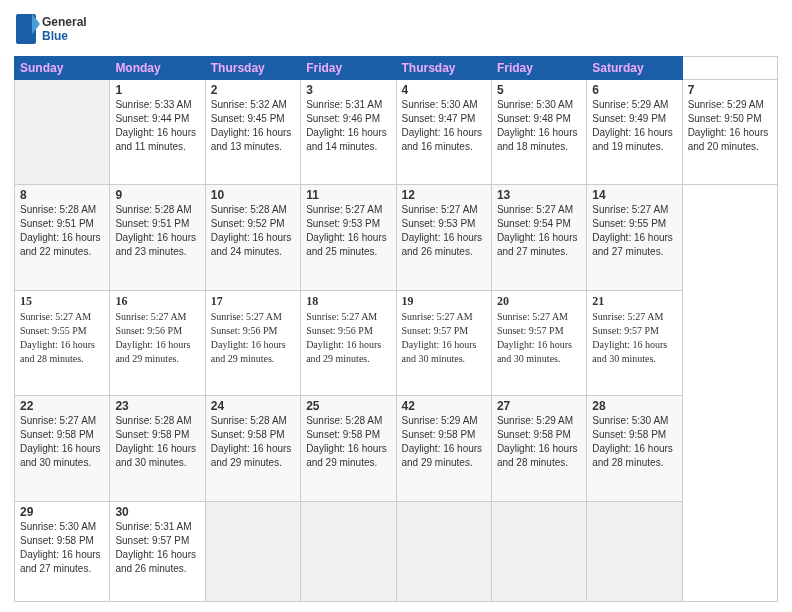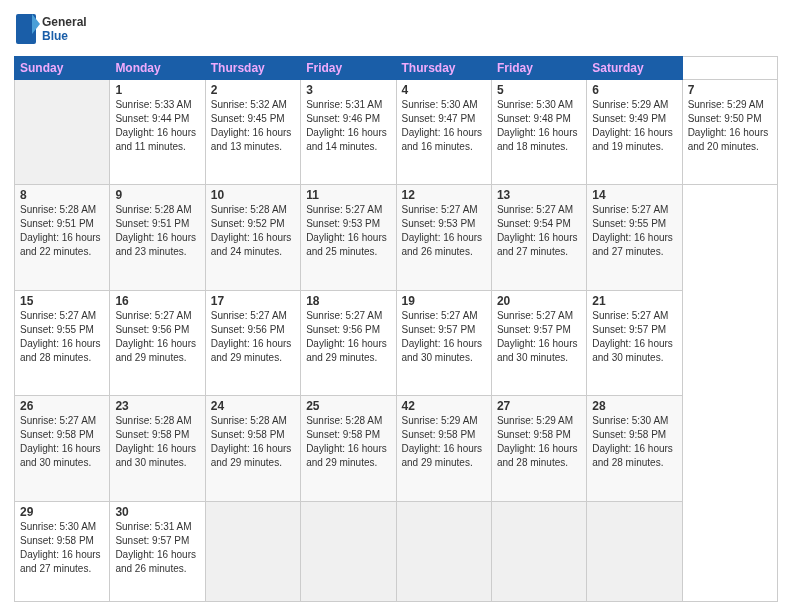--- a/index.html
+++ b/index.html
@@ -205,74 +205,74 @@
 and 27 minutes.</div>
           </td>
           <td>
             <span class="day-num">14</span>
             <div class="day-info" style="white-space: pre-line;">Sunrise: 5:27 AM
 Sunset: 9:55 PM
 Daylight: 16 hours
 and 27 minutes.</div>
           </td>
         </tr>
+        <tr style="height: 82px; font-family: Liberation Serif, serif;">
+          <td>
+            <span class="day-num">15</span>
+            <div class="day-info" style="white-space: pre-line;">Sunrise: 5:27 AM
+Sunset: 9:55 PM
+Daylight: 16 hours
+and 28 minutes.</div>
+          </td>
+          <td>
+            <span class="day-num">16</span>
+            <div class="day-info" style="white-space: pre-line;">Sunrise: 5:27 AM
+Sunset: 9:56 PM
+Daylight: 16 hours
+and 29 minutes.</div>
+          </td>
+          <td>
+            <span class="day-num">17</span>
+            <div class="day-info" style="white-space: pre-line;">Sunrise: 5:27 AM
+Sunset: 9:56 PM
+Daylight: 16 hours
+and 29 minutes.</div>
+          </td>
+          <td>
+            <span class="day-num">18</span>
+            <div class="day-info" style="white-space: pre-line;">Sunrise: 5:27 AM
+Sunset: 9:56 PM
+Daylight: 16 hours
+and 29 minutes.</div>
+          </td>
+          <td>
+            <span class="day-num">19</span>
+            <div class="day-info" style="white-space: pre-line;">Sunrise: 5:27 AM
+Sunset: 9:57 PM
+Daylight: 16 hours
+and 30 minutes.</div>
+          </td>
+          <td>
+            <span class="day-num">20</span>
+            <div class="day-info" style="white-space: pre-line;">Sunrise: 5:27 AM
+Sunset: 9:57 PM
+Daylight: 16 hours
+and 30 minutes.</div>
+          </td>
+          <td>
+            <span class="day-num">21</span>
+            <div class="day-info" style="white-space: pre-line;">Sunrise: 5:27 AM
+Sunset: 9:57 PM
+Daylight: 16 hours
+and 30 minutes.</div>
+          </td>
+        </tr>
         <tr style="height: 82px;">
           <td>
-            <span class="day-num">15</span>
-            <div class="day-info" style="white-space: pre-line;">Sunrise: 5:27 AM
-Sunset: 9:55 PM
-Daylight: 16 hours
-and 28 minutes.</div>
-          </td>
-          <td>
-            <span class="day-num">16</span>
-            <div class="day-info" style="white-space: pre-line;">Sunrise: 5:27 AM
-Sunset: 9:56 PM
-Daylight: 16 hours
-and 29 minutes.</div>
-          </td>
-          <td>
-            <span class="day-num">17</span>
-            <div class="day-info" style="white-space: pre-line;">Sunrise: 5:27 AM
-Sunset: 9:56 PM
-Daylight: 16 hours
-and 29 minutes.</div>
-          </td>
-          <td>
-            <span class="day-num">18</span>
-            <div class="day-info" style="white-space: pre-line;">Sunrise: 5:27 AM
-Sunset: 9:56 PM
-Daylight: 16 hours
-and 29 minutes.</div>
-          </td>
-          <td>
-            <span class="day-num">19</span>
-            <div class="day-info" style="white-space: pre-line;">Sunrise: 5:27 AM
-Sunset: 9:57 PM
-Daylight: 16 hours
-and 30 minutes.</div>
-          </td>
-          <td>
-            <span class="day-num">20</span>
-            <div class="day-info" style="white-space: pre-line;">Sunrise: 5:27 AM
-Sunset: 9:57 PM
-Daylight: 16 hours
-and 30 minutes.</div>
-          </td>
-          <td>
-            <span class="day-num">21</span>
-            <div class="day-info" style="white-space: pre-line;">Sunrise: 5:27 AM
-Sunset: 9:57 PM
-Daylight: 16 hours
-and 30 minutes.</div>
-          </td>
-        </tr>
-        <tr style="height: 82px;">
-          <td>
-            <span class="day-num">26</span>
+            <span class="day-num">22</span>
             <div class="day-info" style="white-space: pre-line;">Sunrise: 5:27 AM
 Sunset: 9:58 PM
 Daylight: 16 hours
 and 30 minutes.</div>
           </td>
           <td>
             <span class="day-num">23</span>
             <div class="day-info" style="white-space: pre-line;">Sunrise: 5:28 AM
 Sunset: 9:58 PM
 Daylight: 16 hours

